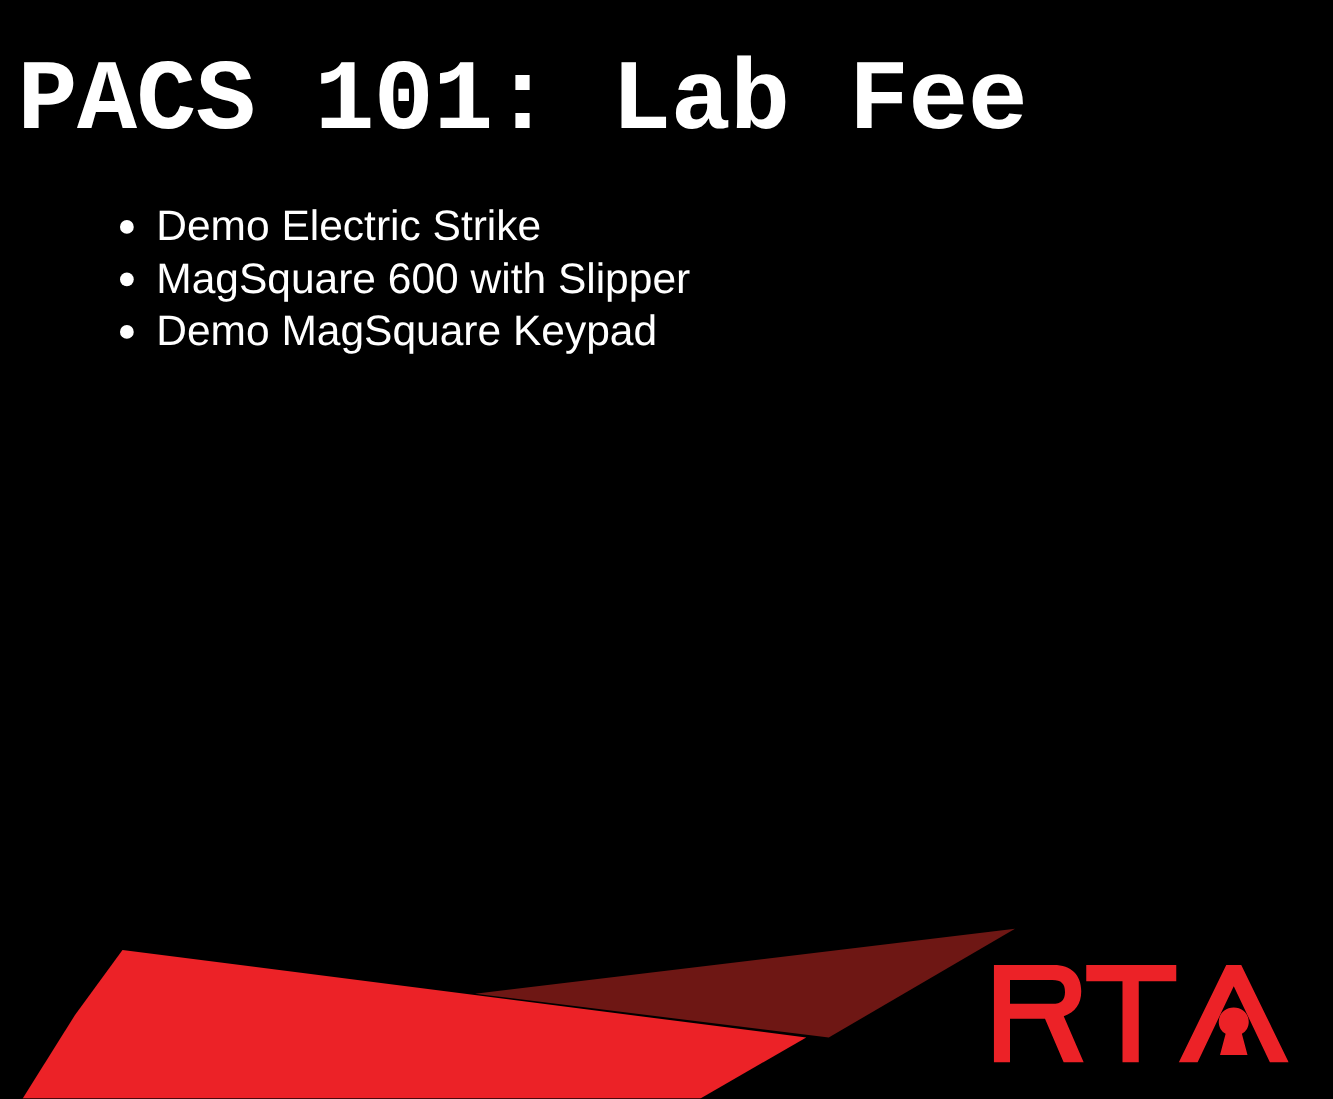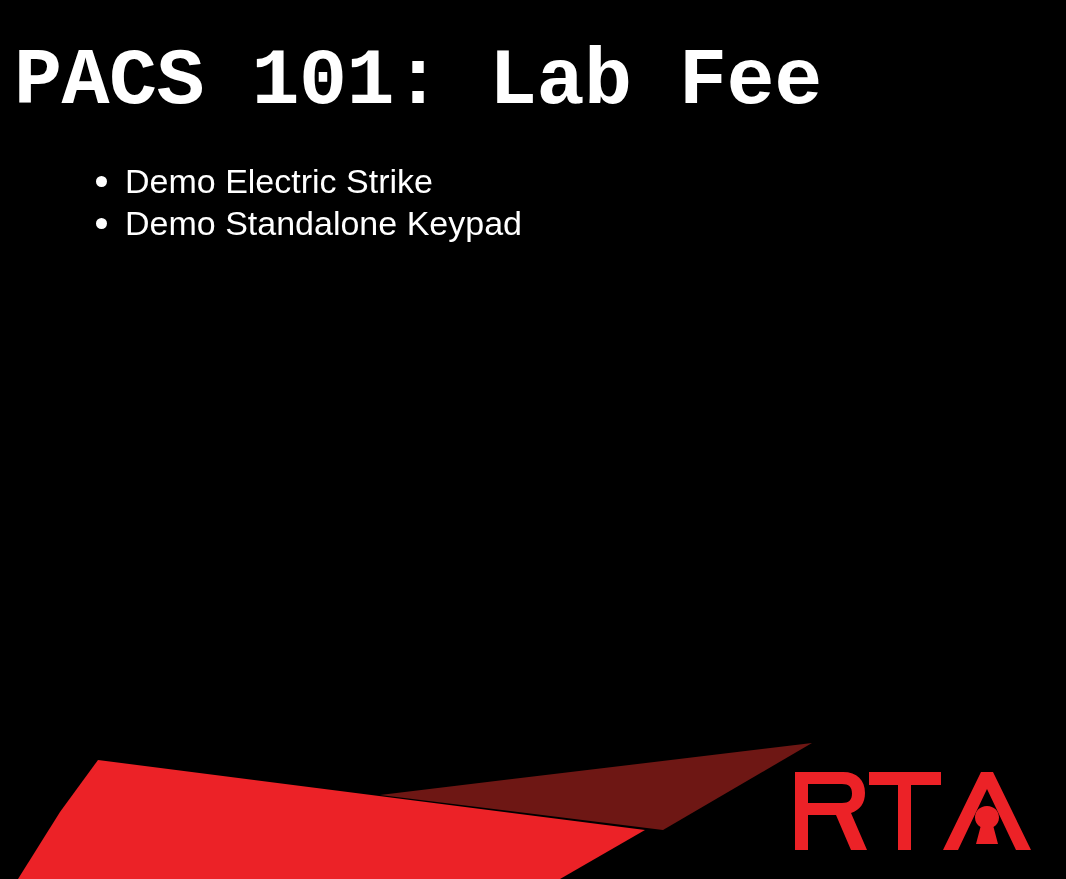--- a/index.html
+++ b/index.html
@@ -98,21 +98,25 @@
 
   <h1 id="slide-title" style="color: rgb(255, 255, 255);">PACS 101: Lab Fee</h1>
 
   <ul id="bullet-list" style="color: rgb(255, 255, 255);">
     <li>
       <span class="bullet-dot"></span>
       <span class="bullet-text">Demo Electric Strike</span>
     </li>
     <li>
       <span class="bullet-dot"></span>
-      <span class="bullet-text">Demo Standalone Keypad</span>
+      <span class="bullet-text">MagSquare 600 with Slipper</span>
+    </li>
+    <li>
+      <span class="bullet-dot"></span>
+      <span class="bullet-text">Demo MagSquare Keypad</span>
     </li>
   </ul>
 
   <svg id="bottom-art" viewBox="0 0 1066 179" xmlns="http://www.w3.org/2000/svg">
     <polygon id="art-red" points="98,60 645,130 560,179 18,179 60,112" fill="#ec2227"></polygon>
     <polygon id="art-maroon" points="812,43 380,95 663,130" fill="#6e1714"></polygon>
   </svg>
 
   <svg id="rta-logo" viewBox="0 0 236 78" xmlns="http://www.w3.org/2000/svg">
     <g id="rta-logo-glyphs" fill="#ec2227">

